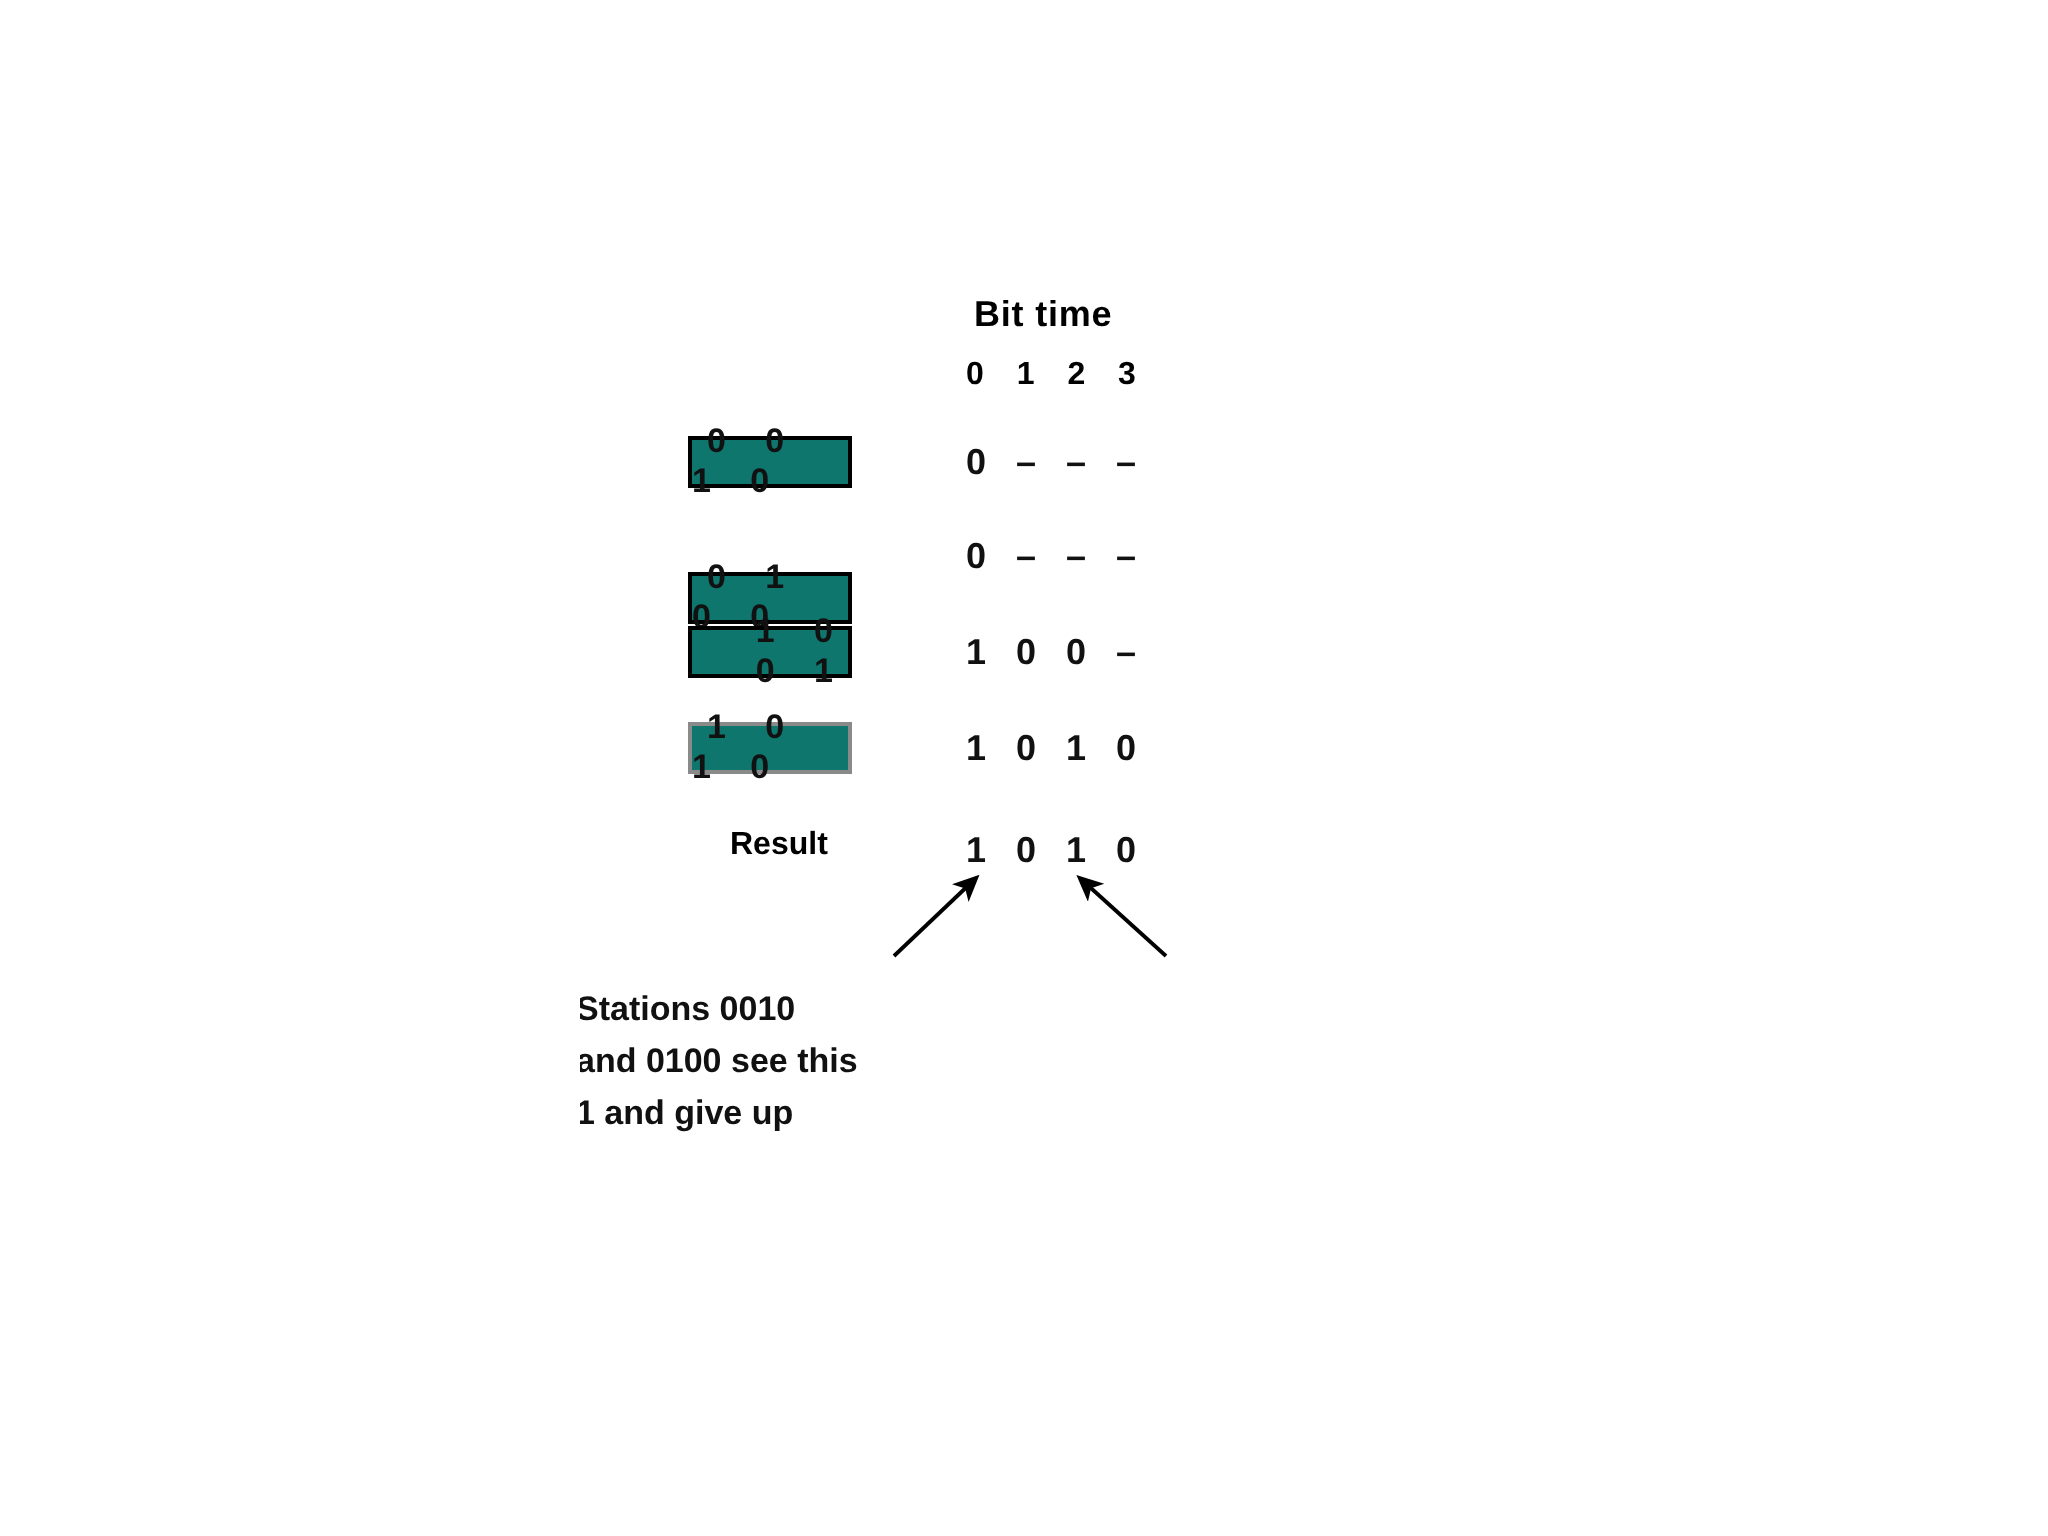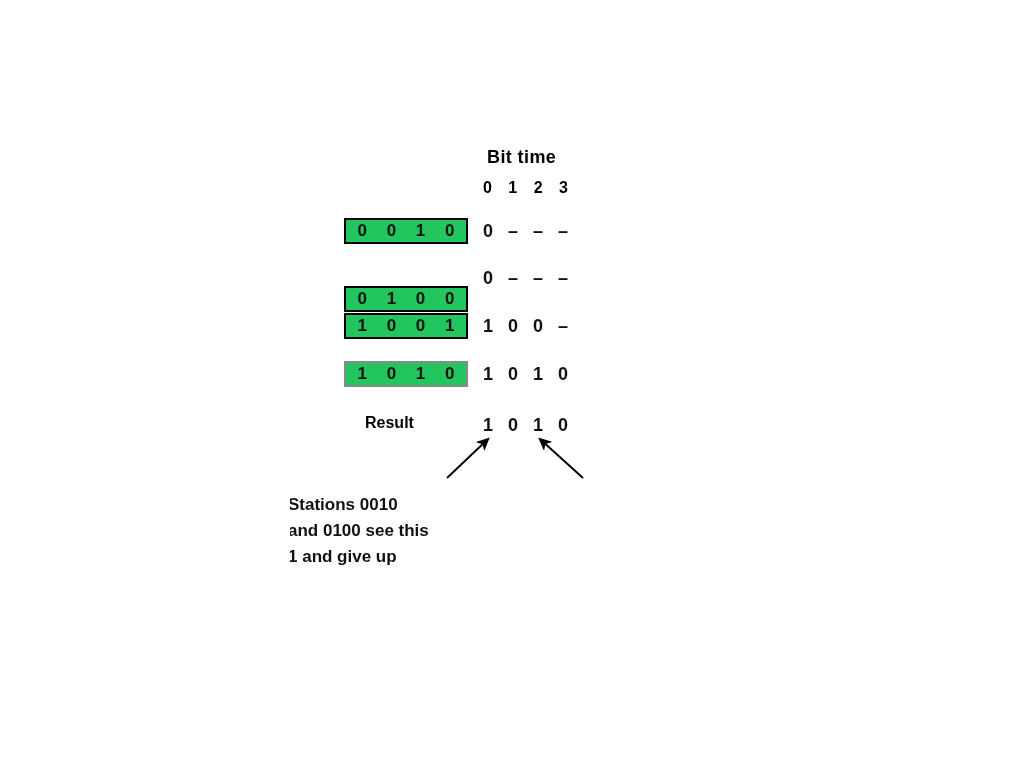--- a/index.html
+++ b/index.html
@@ -85,24 +85,24 @@
     top: 179px;
     font-size: 16px;
     font-weight: bold;
     letter-spacing: 6px;
   }
 
   
   .station-box {
     position: absolute;
     left: 54px;
-    width: 124px;
+    width: 82px;
     height: 26px;
     border: 2px solid #000000;
-    background: #22c55e;
+    background: #0f766e;
     box-sizing: border-box;
     display: flex;
     align-items: center;
     justify-content: center;
     font-size: 17px;
     font-weight: bold;
     letter-spacing: 7.5px;
     text-indent: 7.5px;
     color: #111111;
     font-family: "Liberation Sans", sans-serif;

